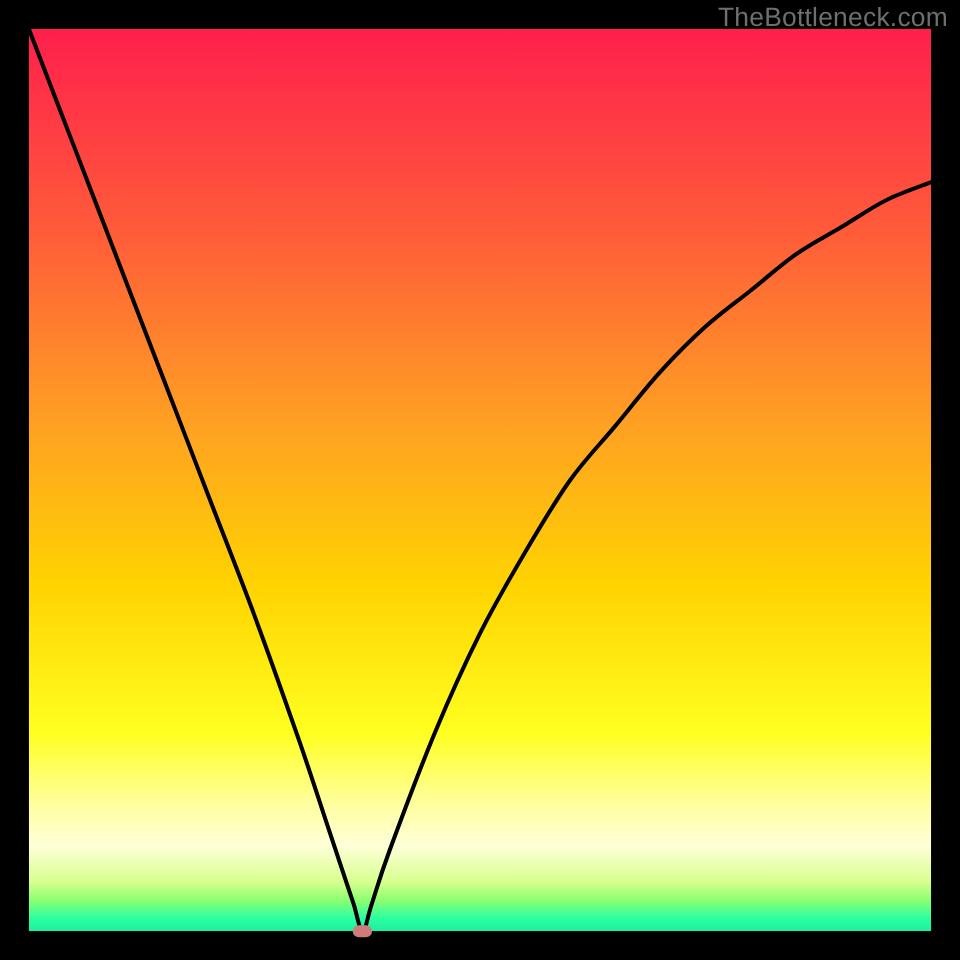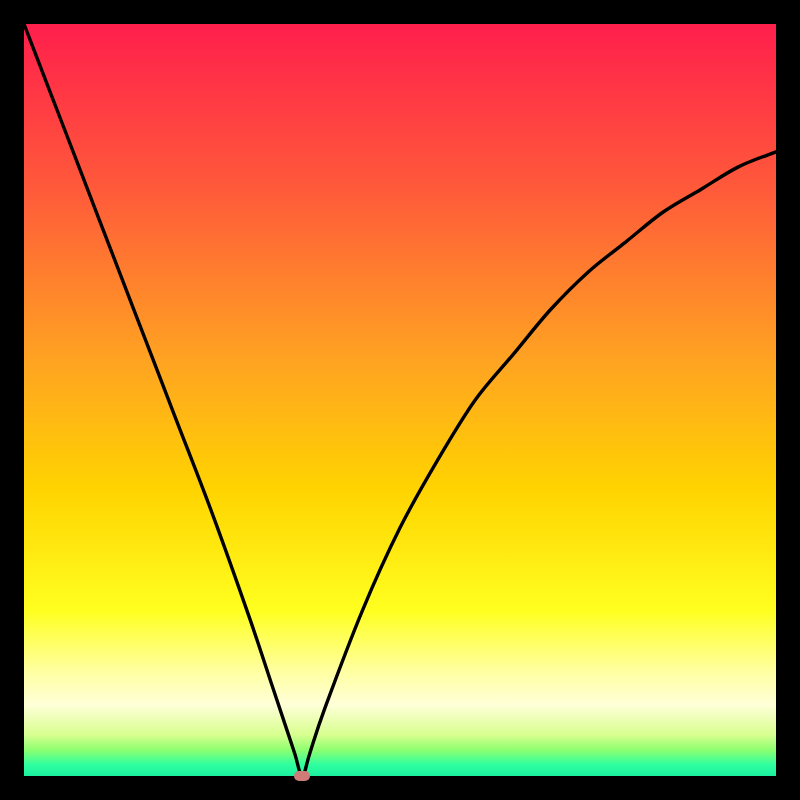--- a/index.html
+++ b/index.html
@@ -79,14 +79,15 @@
     </svg>
 
     <svg class="curve" viewBox="0 0 100 100" preserveAspectRatio="none">
       <path id="curve-path" fill="none" stroke-width="0.45" stroke-linejoin="round" stroke-linecap="round" d="M 0 0 C 0.8333333333333334 2.1666666666666665, 3.333333333333333 8.666666666666668, 5 13 C 6.666666666666667 17.333333333333332, 8.333333333333334 21.666666666666668, 10 26 C 11.666666666666666 30.333333333333332, 13.333333333333334 34.666666666666664, 15 39 C 16.666666666666668 43.333333333333336, 18.333333333333332 47.666666666666664, 20 52 C 21.666666666666668 56.333333333333336, 23.333333333333332 60.5, 25 65 C 26.666666666666668 69.5, 28.666666666666668 75.16666666666667, 30 79 C 31.333333333333332 82.83333333333333, 32.166666666666664 85.5, 33 88 C 33.833333333333336 90.5, 34.5 92.5, 35 94 C 35.5 95.5, 35.666666666666664 96, 36 97 C 36.333333333333336 98, 36.666666666666664 100, 37 100 C 37.333333333333336 100, 37.5 98.5, 38 97 C 38.5 95.5, 38.833333333333336 94.16666666666667, 40 91 C 41.166666666666664 87.83333333333333, 43.333333333333336 82, 45 78 C 46.666666666666664 74, 48.33333333333333 70.33333333333333, 50 67 C 51.66666666666667 63.666666666666664, 53.33333333333334 60.833333333333336, 55.00000000000001 58 C 56.66666666666667 55.166666666666664, 58.333333333333336 52.333333333333336, 60 50 C 61.666666666666664 47.666666666666664, 63.333333333333336 45.99999999999999, 65 43.99999999999999 C 66.66666666666667 41.99999999999999, 68.33333333333333 39.83333333333333, 70 38 C 71.66666666666667 36.16666666666667, 73.33333333333333 34.5, 75 33 C 76.66666666666667 31.5, 78.33333333333333 30.333333333333332, 80 29 C 81.66666666666667 27.666666666666668, 83.33333333333333 26.166666666666668, 85 25 C 86.66666666666667 23.833333333333332, 88.33333333333333 23, 90 22 C 91.66666666666667 21, 93.33333333333333 19.833333333333332, 95 19 C 96.66666666666667 18.166666666666668, 99.16666666666667 17.333333333333332, 100 17" stroke="#000000"></path>
     </svg>
 
     <div class="marker" id="marker" style="left: 37%; top: 100%; background: rgb(207, 123, 120);"></div>
 
   </div>
 
+  <div class="watermark">TheBottleneck.com</div>
 
 </div>
 
 </body></html>

